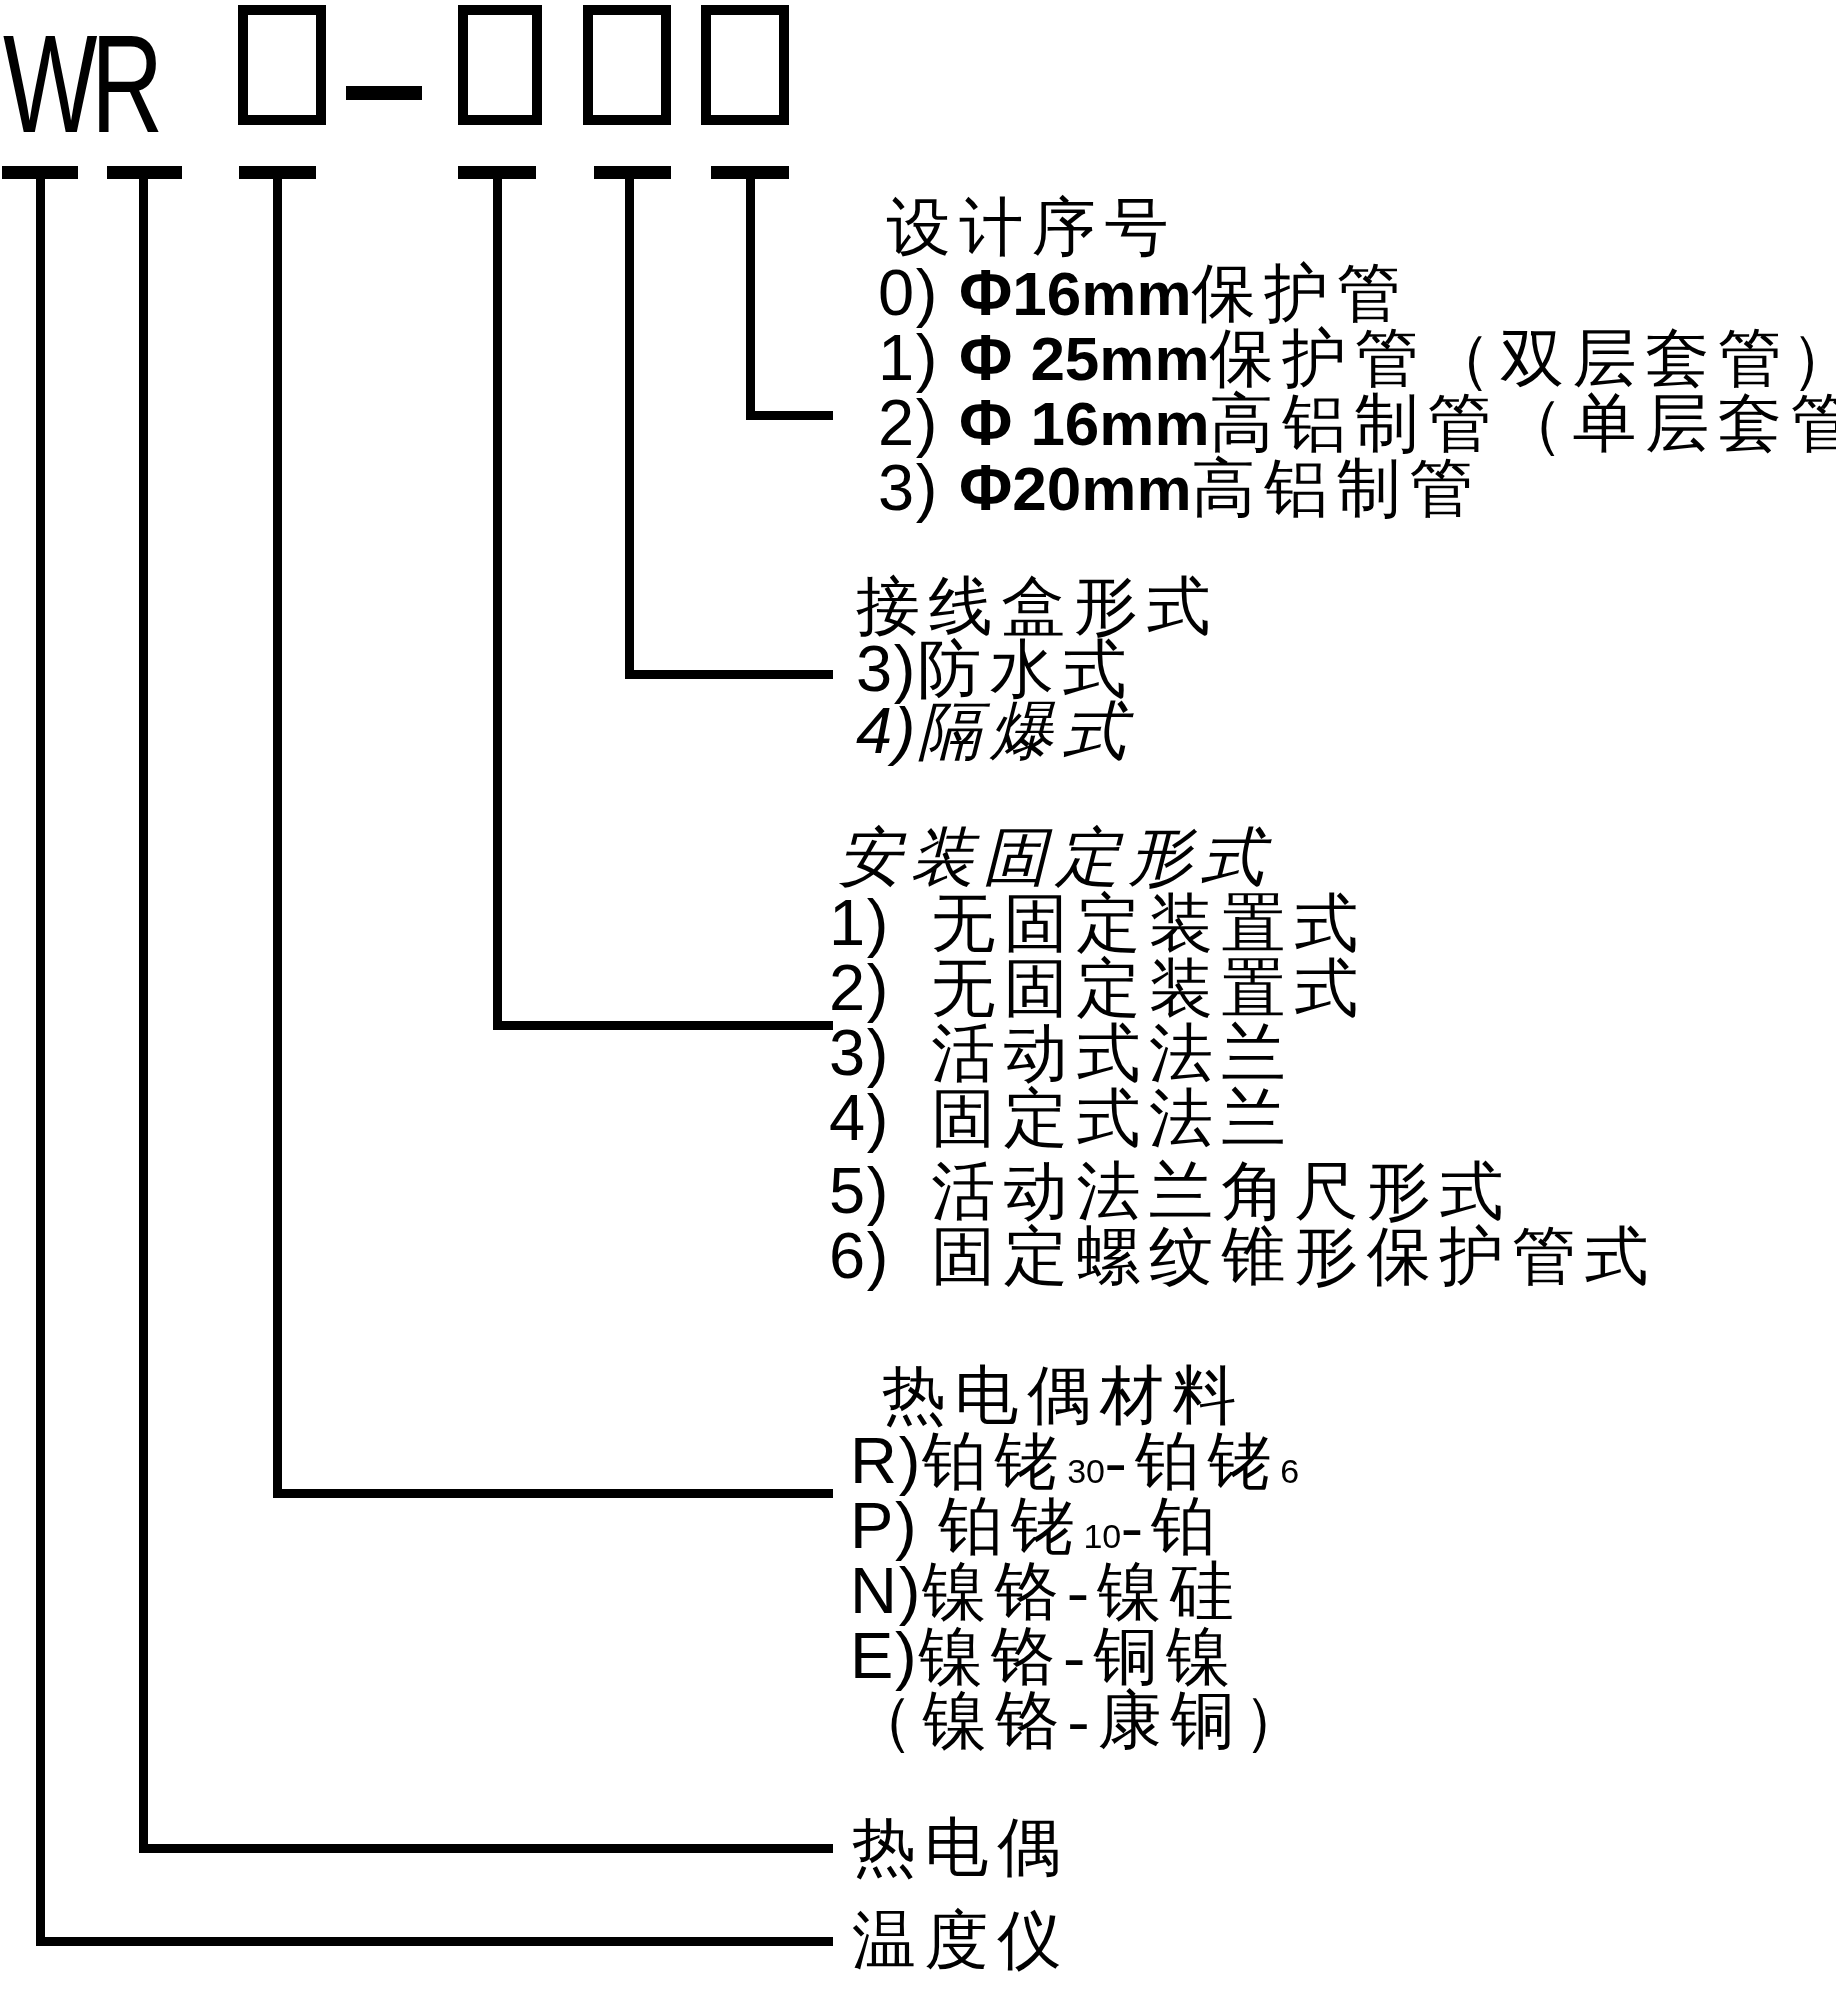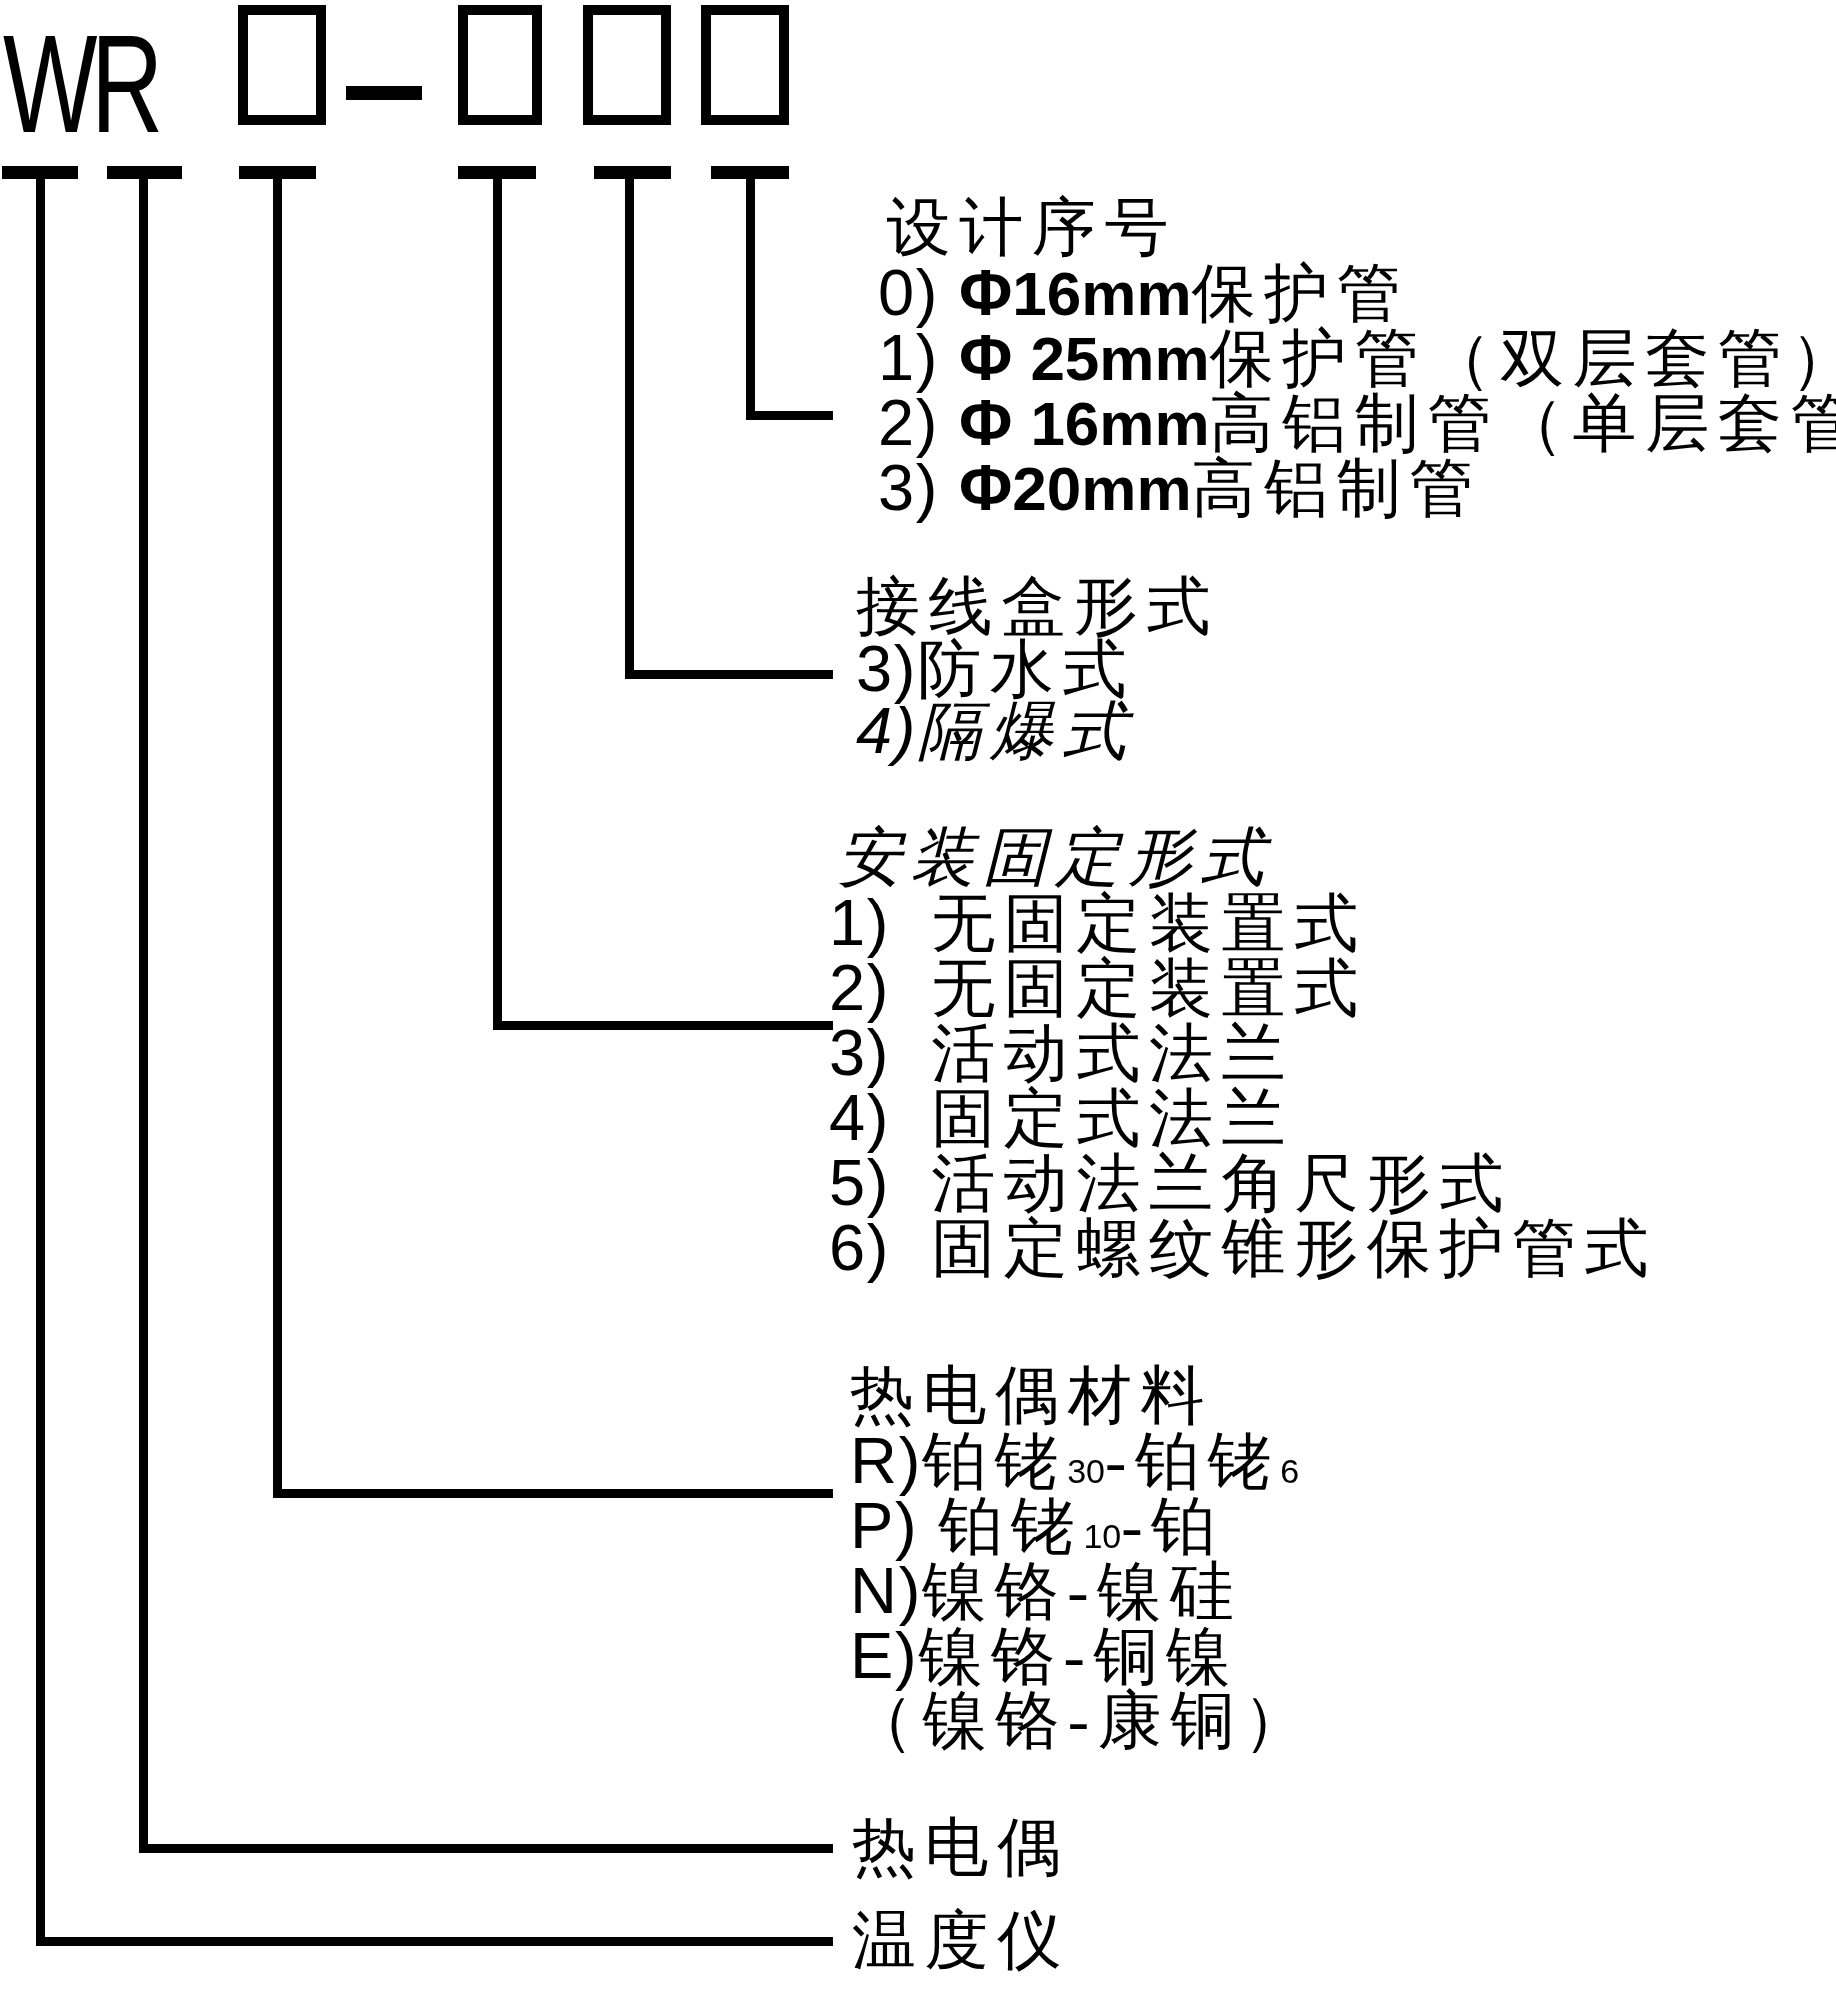--- a/index.html
+++ b/index.html
@@ -66,25 +66,25 @@
         <div class="line" style="height: 62px; line-height: 62px;"><span class="seg-cn">接线盒形式</span></div>
         <div class="line" style="height: 62px; line-height: 62px;"><span class="seg-num">3)</span><span class="seg-cn">防水式</span></div>
         <div class="line" style="height: 62px; line-height: 62px; font-style: italic;"><span class="seg-num">4)</span><span class="seg-cn">隔爆式</span></div>
       </div>
       <div class="blk" style="left: 829px; top: 825px; color: rgb(0, 0, 0);">
         <div class="line" style="height: 65px; line-height: 65px; margin-left: 8.6px; font-style: italic;"><span class="seg-cn">安装固定形式</span></div>
         <div class="line" style="height: 65px; line-height: 65px;"><span class="seg-num">1)</span><span class="seg-gap"> </span><span class="seg-cn">无固定装置式</span></div>
         <div class="line" style="height: 65px; line-height: 65px;"><span class="seg-num">2)</span><span class="seg-gap"> </span><span class="seg-cn">无固定装置式</span></div>
         <div class="line" style="height: 65px; line-height: 65px;"><span class="seg-num">3)</span><span class="seg-gap"> </span><span class="seg-cn">活动式法兰</span></div>
         <div class="line" style="height: 65px; line-height: 65px;"><span class="seg-num">4)</span><span class="seg-gap"> </span><span class="seg-cn">固定式法兰</span></div>
-        <div class="line" style="height: 65px; line-height: 65px;"><span class="seg-num">5)</span><span class="seg-gap"> </span><span class="seg-cn">活动法兰角尺形式</span></div>
+        <div class="line" style="height: 65px; line-height: 65px; margin-top: 8px;"><span class="seg-num">5)</span><span class="seg-gap"> </span><span class="seg-cn">活动法兰角尺形式</span></div>
         <div class="line" style="height: 65px; line-height: 65px;"><span class="seg-num">6)</span><span class="seg-gap"> </span><span class="seg-cn">固定螺纹锥形保护管式</span></div>
       </div>
       <div class="blk" style="left: 850px; top: 1363px; color: rgb(0, 0, 0);">
-        <div class="line" style="height: 65px; line-height: 65px;"><span class="seg-cn">热电偶材料</span></div>
+        <div class="line" style="height: 65px; line-height: 65px; margin-left: 32px;"><span class="seg-cn">热电偶材料</span></div>
         <div class="line" style="height: 65px; line-height: 65px;"><span class="seg-num">R)</span><span class="seg-cn">铂铑</span><span class="seg-sub">30</span><span class="seg-cn">-铂铑</span><span class="seg-sub">6</span></div>
         <div class="line" style="height: 65px; line-height: 65px;"><span class="seg-num">P) </span><span class="seg-cn">铂铑</span><span class="seg-sub">10</span><span class="seg-cn">-铂</span></div>
         <div class="line" style="height: 65px; line-height: 65px;"><span class="seg-num">N)</span><span class="seg-cn">镍铬-镍硅</span></div>
         <div class="line" style="height: 65px; line-height: 65px;"><span class="seg-num">E)</span><span class="seg-cn">镍铬-铜镍</span></div>
         <div class="line" style="height: 65px; line-height: 65px;"><span class="seg-cn">（镍铬-康铜）</span></div>
       </div>
       <div class="blk" style="left: 852px; top: 1815px; color: rgb(0, 0, 0);">
         <div class="line" style="height: 65px; line-height: 65px;"><span class="seg-cn">热电偶</span></div>
       </div>
       <div class="blk" style="left: 852px; top: 1908px; color: rgb(0, 0, 0);">

